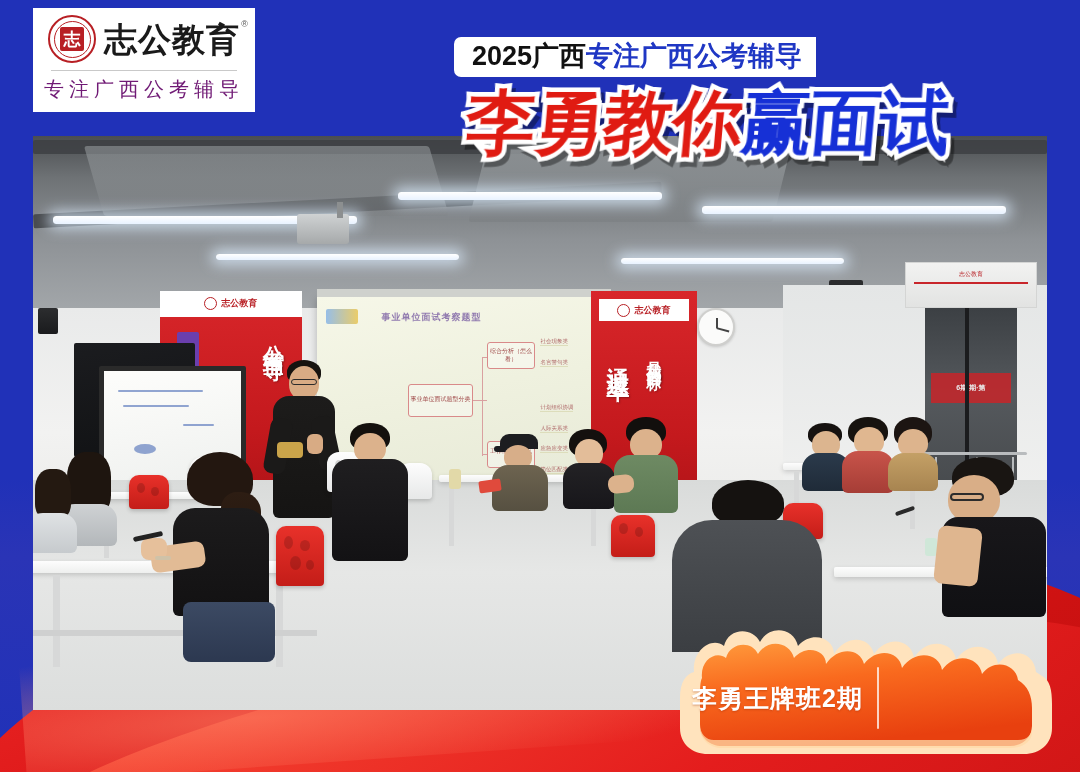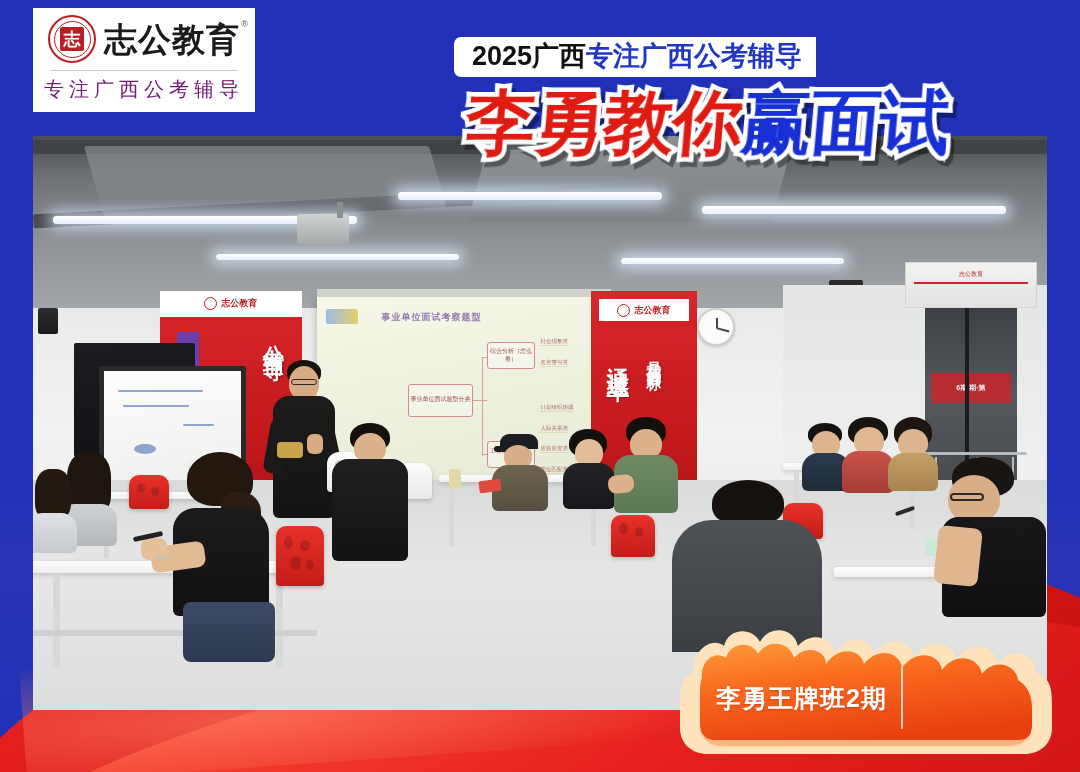--- a/index.html
+++ b/index.html
@@ -228,21 +228,21 @@
     position: absolute; left: 666px; top: 620px;
     width: 400px; height: 140px; z-index: 8;
   }
   .flame-svg { position:absolute; left:0; top:0; width:100%; height:100%; }
   .badge-inner {
     position:absolute; left: 26px; top: 38px; right: 20px; bottom: 22px;
     display:flex; align-items:center; gap: 14px;
   }
   .badge-left { display:flex; flex-direction:column; gap:3px; }
   .badge-l1 { color:#fff; font-size:25px; font-weight:bold; line-height:1.05;
-      letter-spacing:1px; text-shadow: 0 1px 2px rgba(150,40,0,.4); white-space:nowrap;margin-left:24px; }
+      letter-spacing:1px; text-shadow: 0 1px 2px rgba(150,40,0,.4); white-space:nowrap; }
   .badge-l2 { color:#fff; font-size:29px; font-weight:bold; line-height:1.05;
       letter-spacing:1px; text-shadow: 0 1px 2px rgba(150,40,0,.4); white-space:nowrap; }
   .badge-div { width:2px; height:62px; background: rgba(255,255,255,.75); border-radius:1px; }
   .badge-right { display:flex; flex-direction:column; gap:3px; align-items:center; }
   .badge-r1, .badge-r2 { color:#fff; font-size:26px; font-weight:bold; line-height:1.08;
       letter-spacing:2px; text-shadow: 0 1px 2px rgba(150,40,0,.4); white-space:nowrap; }
 </style>
 </head>
 <body>
 

